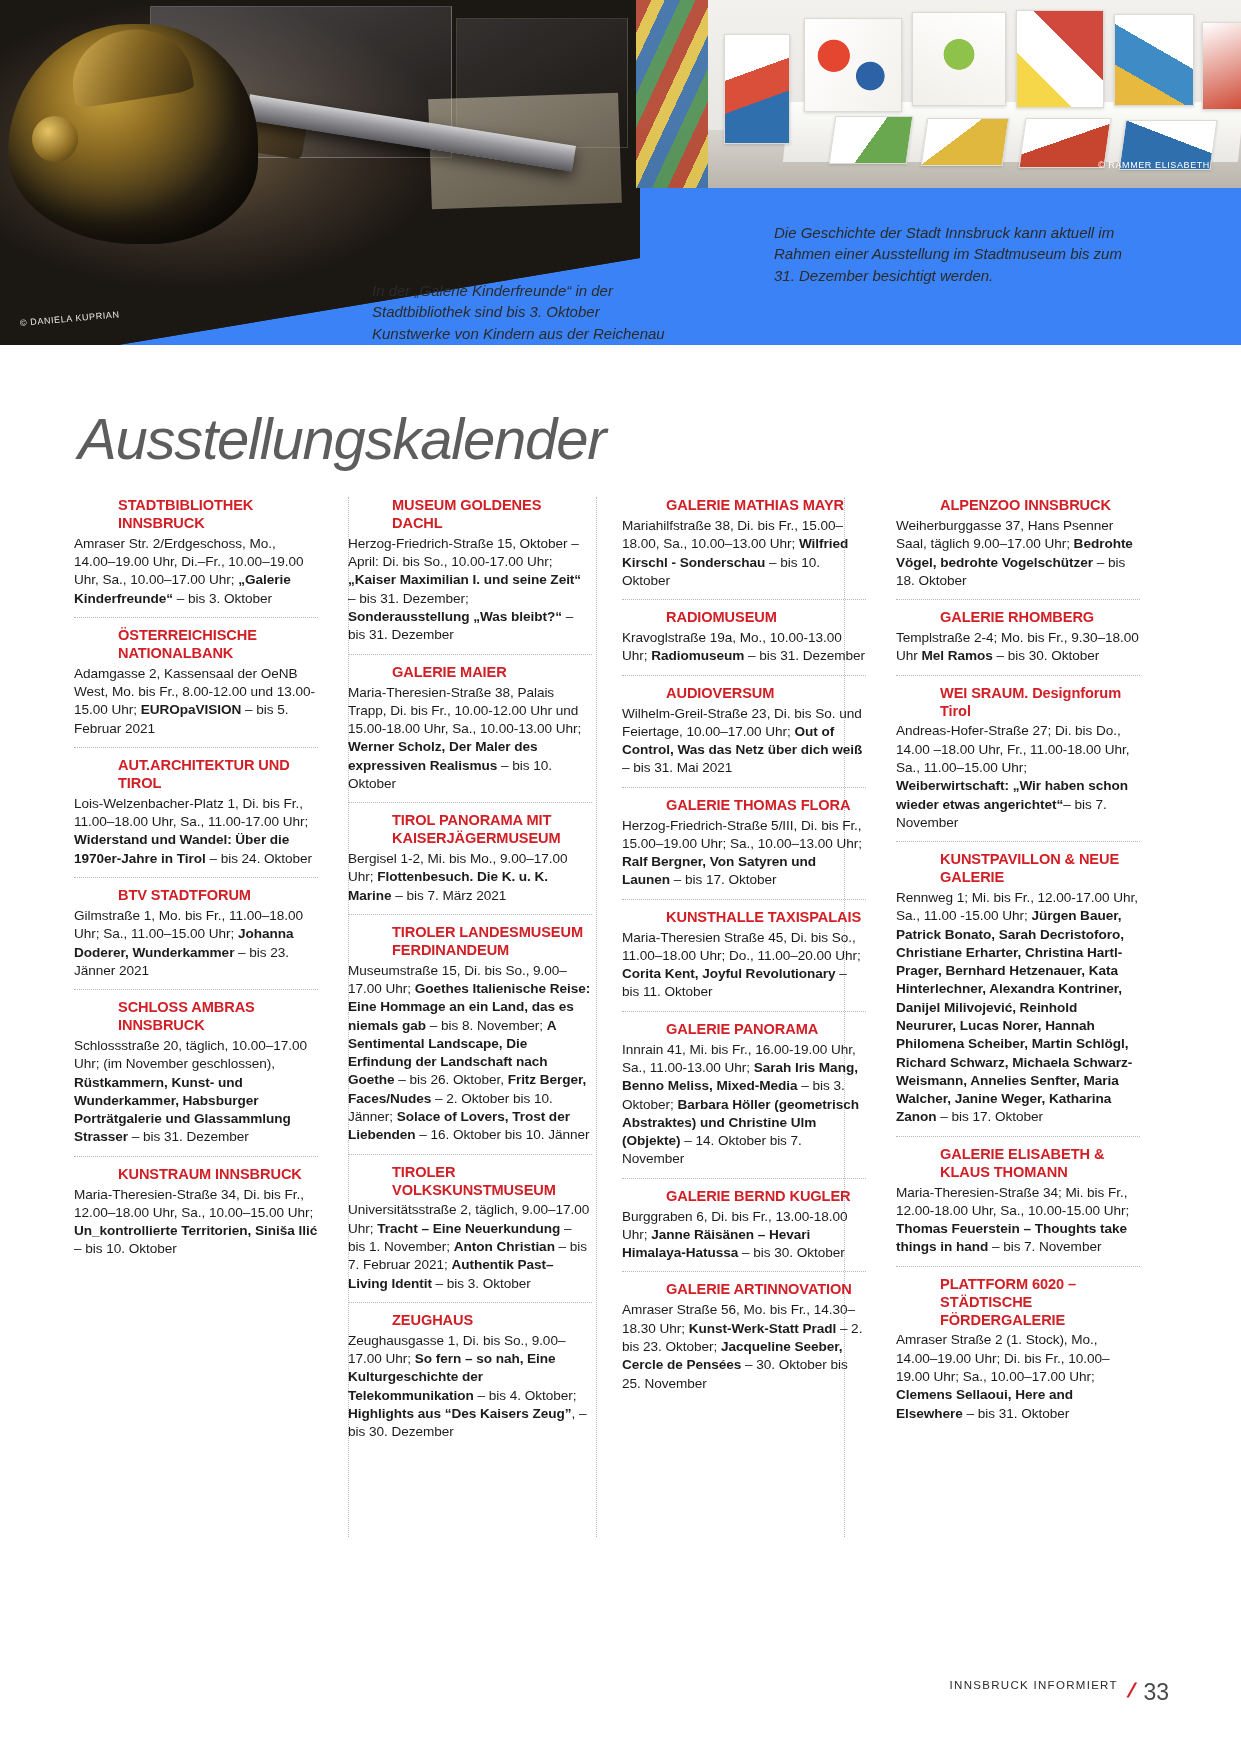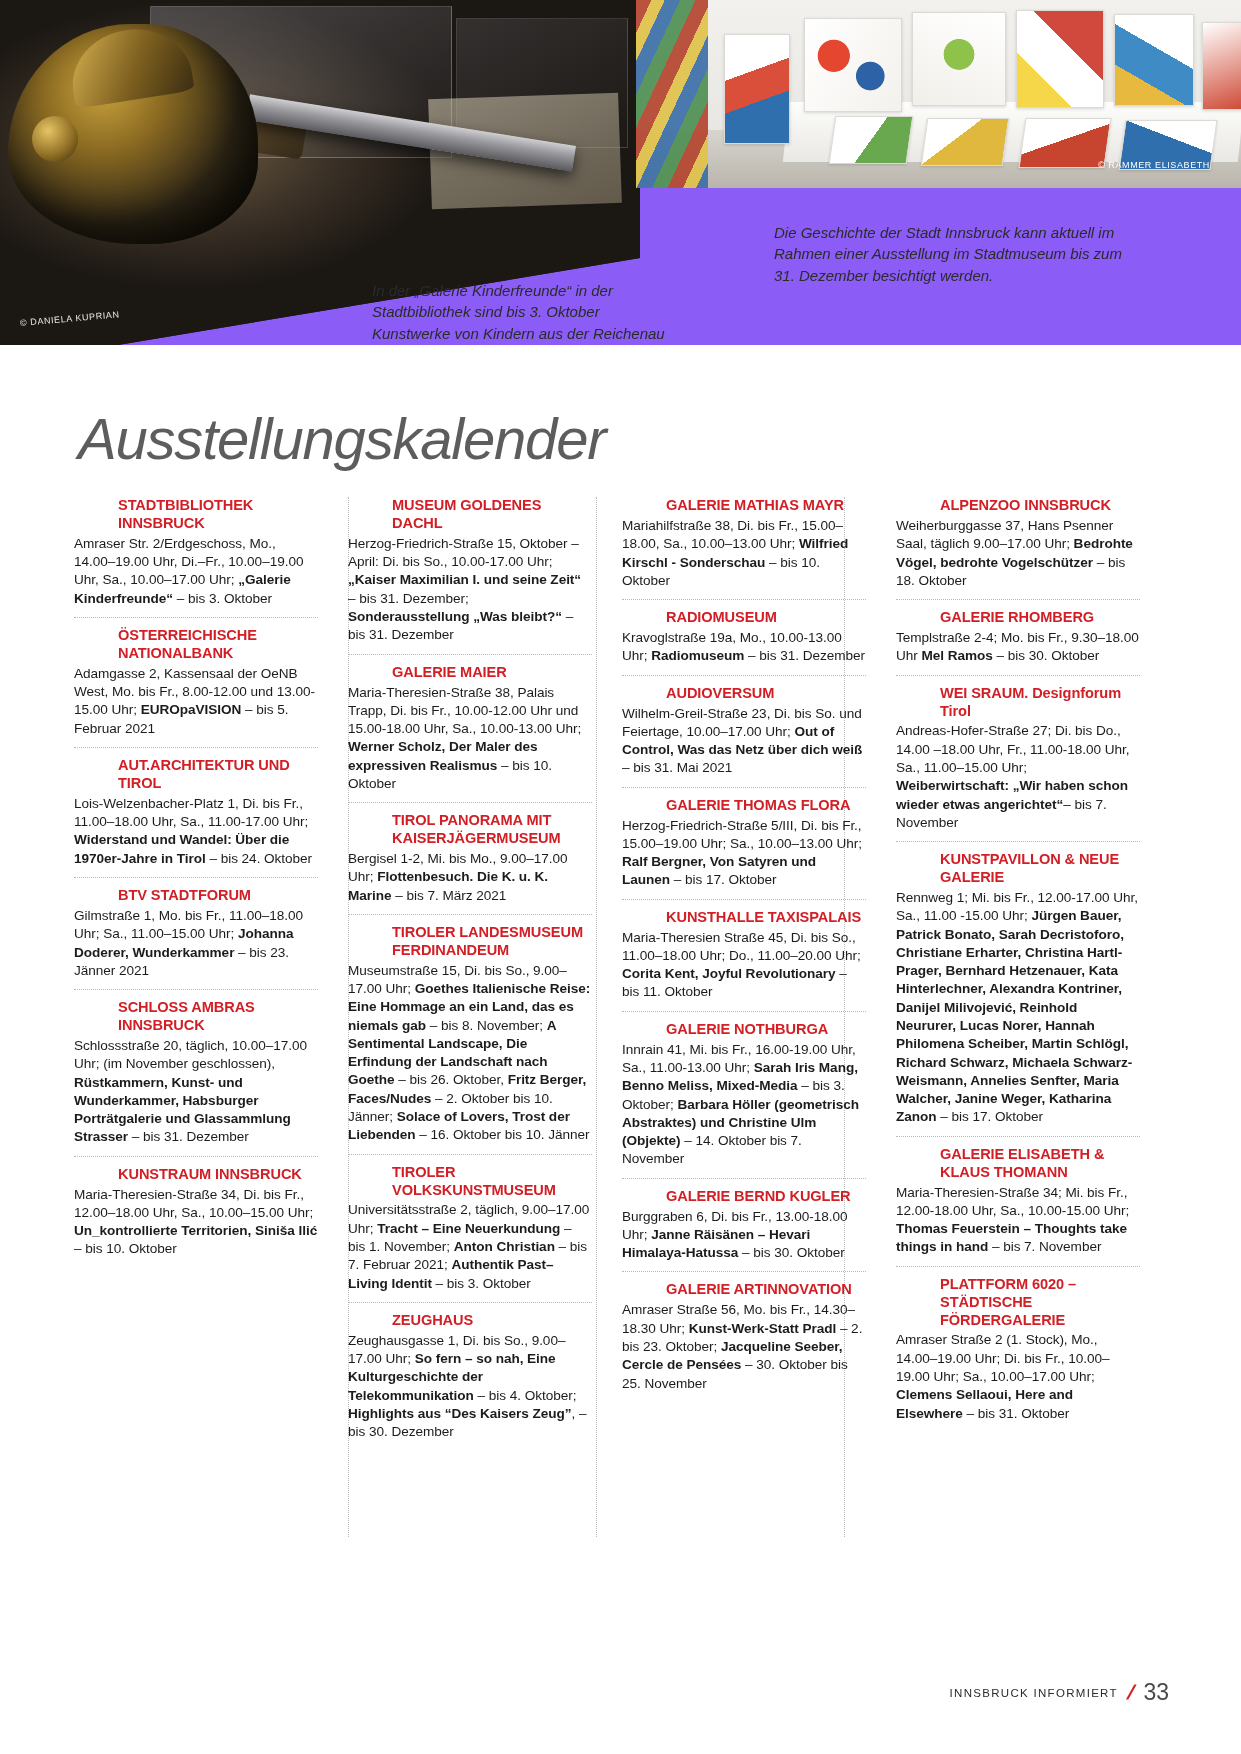--- a/index.html
+++ b/index.html
@@ -14,21 +14,21 @@
     color: #1a1a1a;
     position: relative;
     overflow: hidden;
   }
 
   
   .photo-band {
     position: relative;
     width: 1241px;
     height: 345px;
-    background: #8b5cf6;
+    background: #3b82f6;
     overflow: hidden;
   }
 
   
   .photo-left {
     position: absolute;
     left: 0; top: 0;
     width: 640px; height: 345px;
     background:
       radial-gradient(ellipse 320px 180px at 30% 42%, #6d5c3f 0%, #3a3026 45%, #1b1713 80%),
@@ -226,21 +226,20 @@
     width: 0;
     border-left: 1px dotted #bdbdbd;
     height: 1040px;
   }
 
   
   .footer {
     position: absolute;
     right: 72px; bottom: 48px;
     display: flex;
-    align-items: center;
     gap: 10px;
   }
   .footer-label {
     font-size: 11.5px;
     letter-spacing: 1.3px;
     color: #2b2b2b;
   }
   .footer-slash {
     color: #d21f26;
     font-weight: bold;
@@ -373,21 +372,21 @@
         </div>
         <div class="entry">
           <div class="entry-title">GALERIE THOMAS FLORA</div>
           <div class="entry-body">Herzog-Friedrich-Straße 5/III, Di. bis Fr., 15.00–19.00 Uhr; Sa., 10.00–13.00 Uhr; <b>Ralf Bergner, Von Satyren und Launen</b> – bis 17. Oktober</div>
         </div>
         <div class="entry">
           <div class="entry-title">KUNSTHALLE TAXISPALAIS</div>
           <div class="entry-body">Maria-Theresien Straße 45, Di. bis So., 11.00–18.00 Uhr; Do., 11.00–20.00 Uhr; <b>Corita Kent, Joyful Revolutionary</b> – bis 11. Oktober</div>
         </div>
         <div class="entry">
-          <div class="entry-title">GALERIE NOTHBURGA</div>
+          <div class="entry-title">GALERIE PANORAMA</div>
           <div class="entry-body">Innrain 41, Mi. bis Fr., 16.00-19.00 Uhr, Sa., 11.00-13.00 Uhr; <b>Sarah Iris Mang, Benno Meliss, Mixed-Media</b> – bis 3. Oktober; <b>Barbara Höller (geometrisch Abstraktes) und Christine Ulm (Objekte)</b> – 14. Oktober bis 7. November</div>
         </div>
         <div class="entry">
           <div class="entry-title">GALERIE BERND KUGLER</div>
           <div class="entry-body">Burggraben 6, Di. bis Fr., 13.00-18.00 Uhr; <b>Janne Räisänen – Hevari Himalaya-Hatussa</b> – bis 30. Oktober</div>
         </div>
         <div class="entry">
           <div class="entry-title">GALERIE ARTINNOVATION</div>
           <div class="entry-body">Amraser Straße 56, Mo. bis Fr., 14.30–18.30 Uhr; <b>Kunst-Werk-Statt Pradl</b> – 2. bis 23. Oktober; <b>Jacqueline Seeber, Cercle de Pensées</b> – 30. Oktober bis 25. November</div>
         </div>

